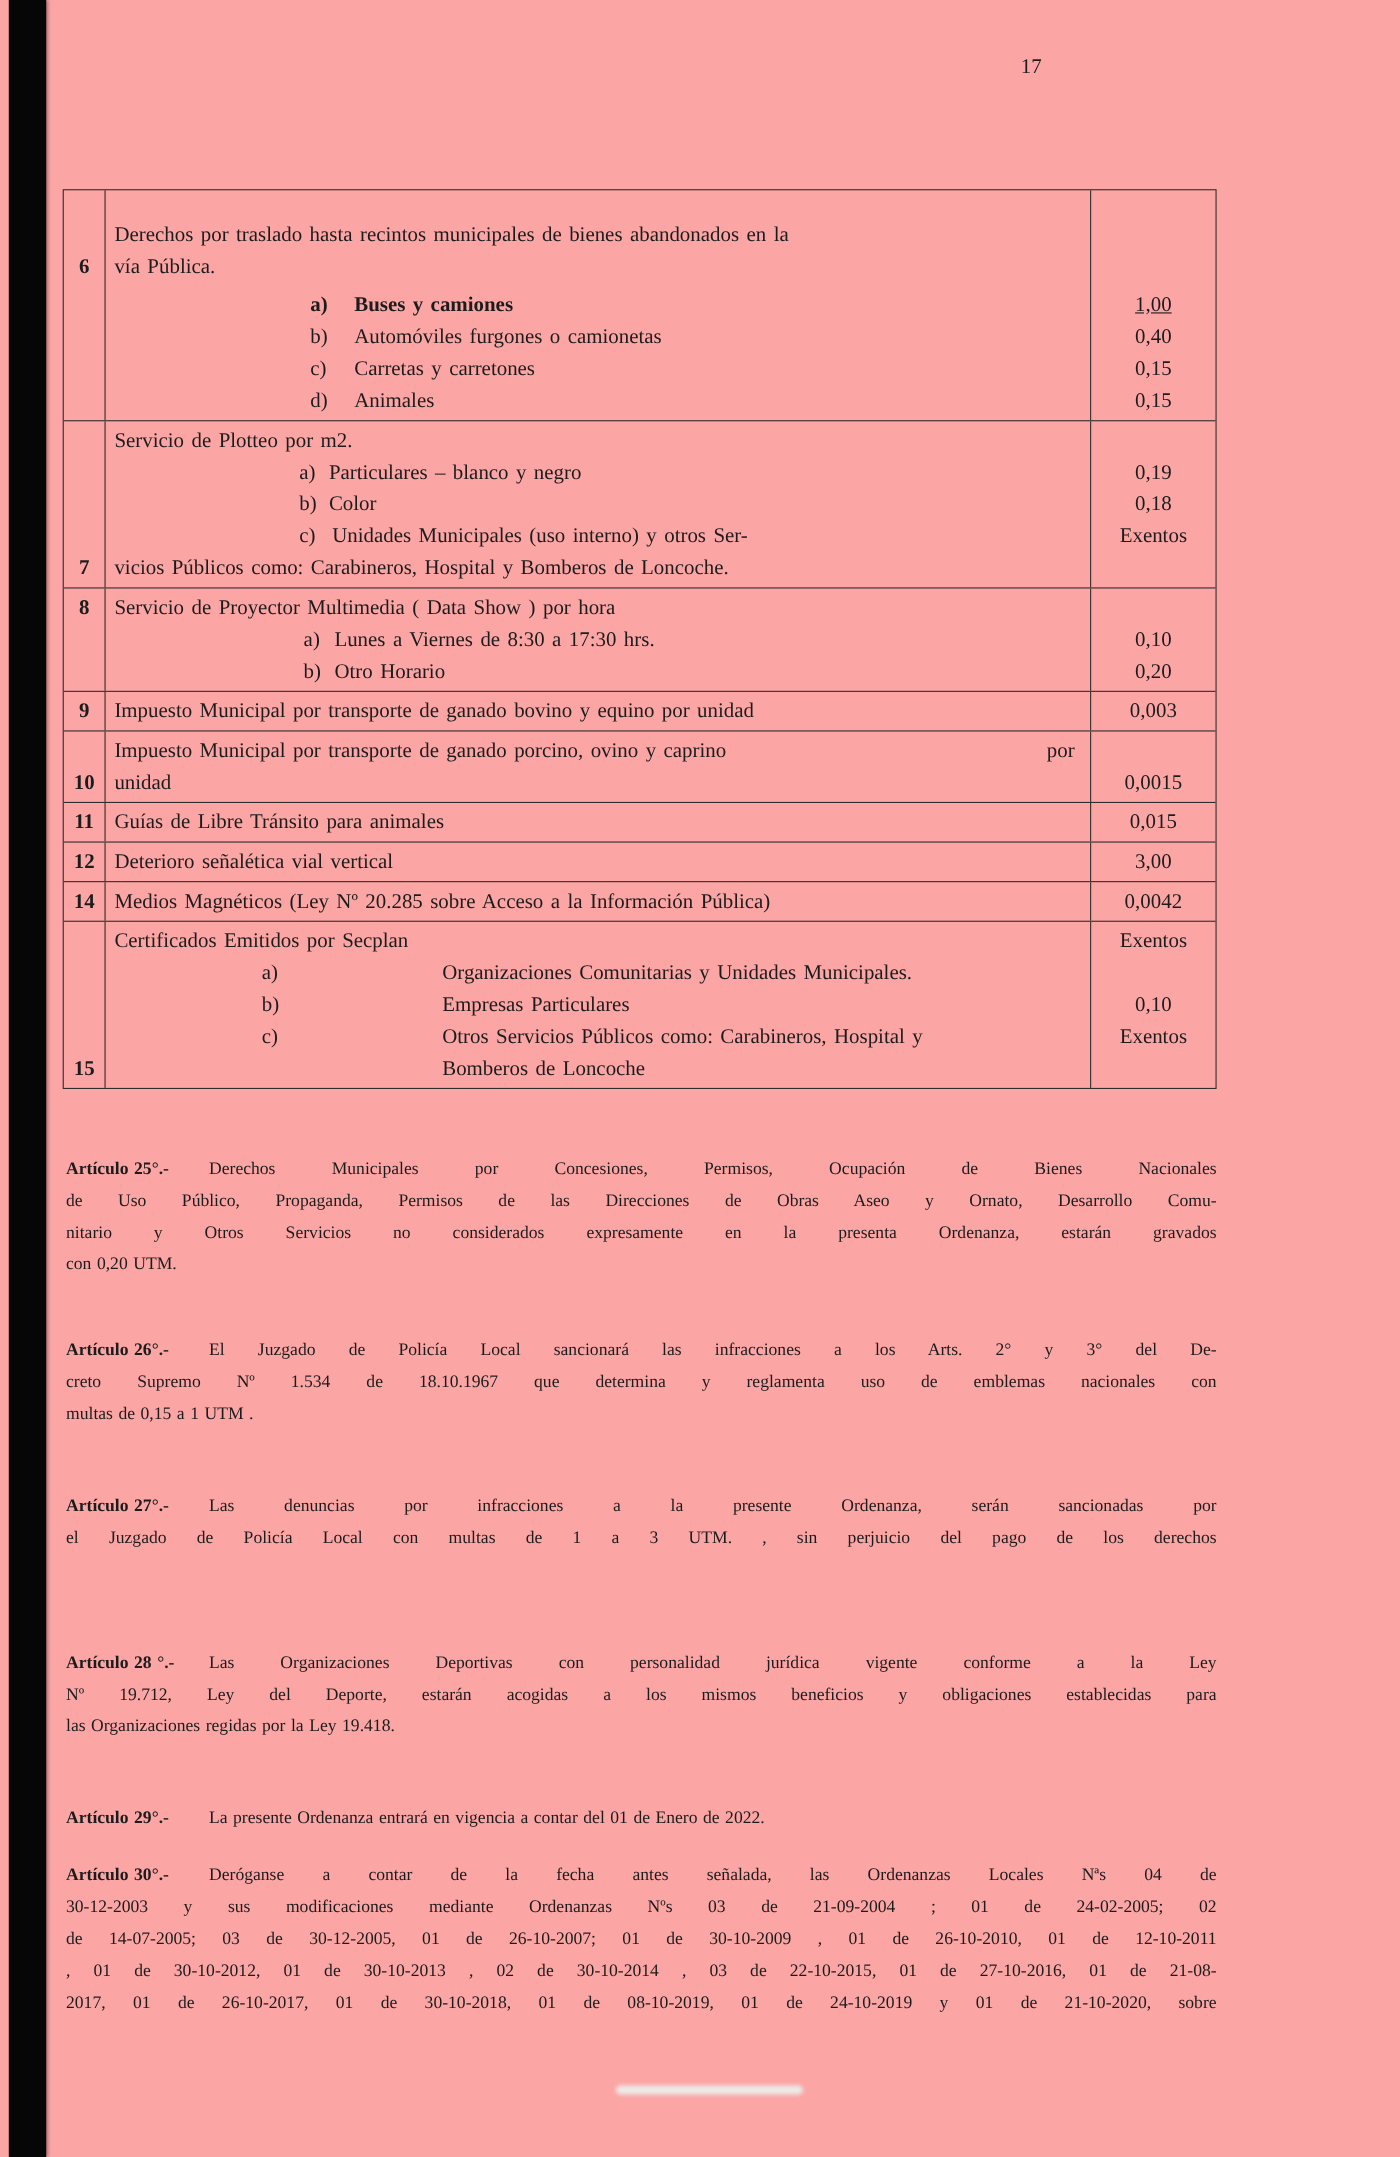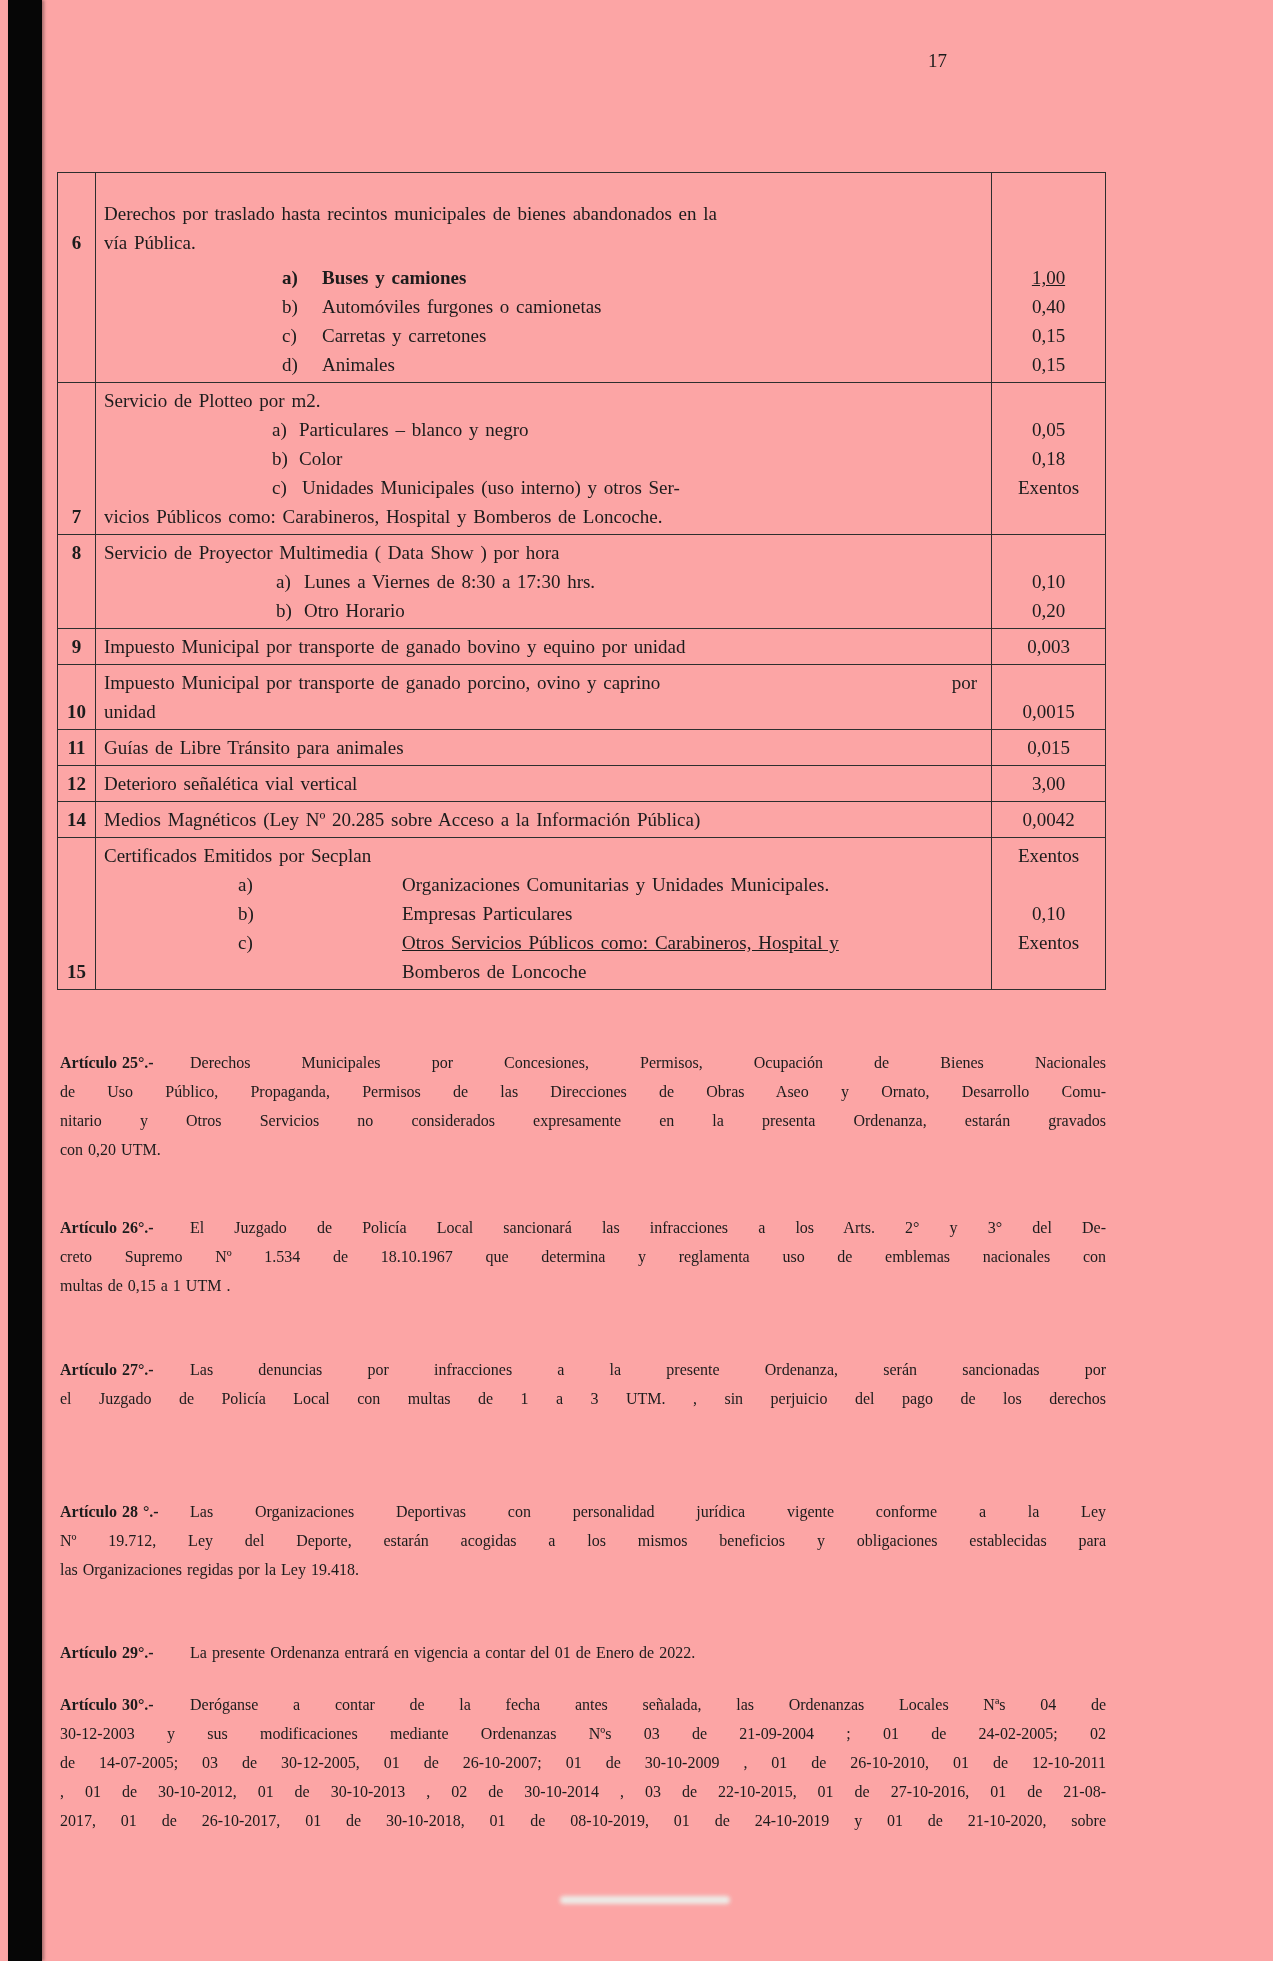--- a/index.html
+++ b/index.html
@@ -71,21 +71,21 @@
         </div>
         <div class="tdesc" style="padding-top: 3px;">
           <div class="tline"><span>Servicio de Plotteo por m2.</span></div>
           <div class="tline" style="padding-left: 168px;"><span class="ltr" style="width: 27px;">a)</span><span>Particulares – blanco y negro</span></div>
           <div class="tline" style="padding-left: 168px;"><span class="ltr" style="width: 27px;">b)</span><span>Color</span></div>
           <div class="tline" style="padding-left: 168px;"><span class="ltr" style="width: 30px;">c)</span><span>Unidades Municipales (uso interno) y otros Ser-</span></div>
           <div class="tline"><span>vicios Públicos como: Carabineros, Hospital y Bomberos de Loncoche.</span></div>
         </div>
         <div class="tval" style="padding-top: 3px;">
           <div class="vline"></div>
-          <div class="vline">0,05</div>
+          <div class="vline">0,19</div>
           <div class="vline">0,18</div>
           <div class="vline">Exentos</div>
           <div class="vline"></div>
         </div>
       </div>
       <div class="trow">
         <div class="tnum" style="padding-top: 3px;">
           <span class="nspan" style="margin-top: 0px;">8</span>
         </div>
         <div class="tdesc" style="padding-top: 3px;">
@@ -157,21 +157,21 @@
         </div>
       </div>
       <div class="trow">
         <div class="tnum" style="padding-top: 3px;">
           <span class="nspan" style="margin-top: 116px;">15</span>
         </div>
         <div class="tdesc" style="padding-top: 3px;">
           <div class="tline"><span>Certificados Emitidos por Secplan</span></div>
           <div class="tline" style="padding-left: 134px;"><span class="ltr" style="width: 164px;">a)</span><span>Organizaciones Comunitarias y Unidades Municipales.</span></div>
           <div class="tline" style="padding-left: 134px;"><span class="ltr" style="width: 164px;">b)</span><span>Empresas Particulares</span></div>
-          <div class="tline" style="padding-left: 134px; text-decoration: underline;"><span class="ltr" style="width: 164px;">c)</span><span>Otros Servicios Públicos como: Carabineros, Hospital y</span></div>
+          <div class="tline" style="padding-left: 134px;"><span class="ltr" style="width: 164px;">c)</span><span>Otros Servicios Públicos como: Carabineros, Hospital y</span></div>
           <div class="tline" style="padding-left: 298px;"><span>Bomberos de Loncoche</span></div>
         </div>
         <div class="tval" style="padding-top: 3px;">
           <div class="vline">Exentos</div>
           <div class="vline"></div>
           <div class="vline">0,10</div>
           <div class="vline">Exentos</div>
           <div class="vline"></div>
         </div>
       </div>

